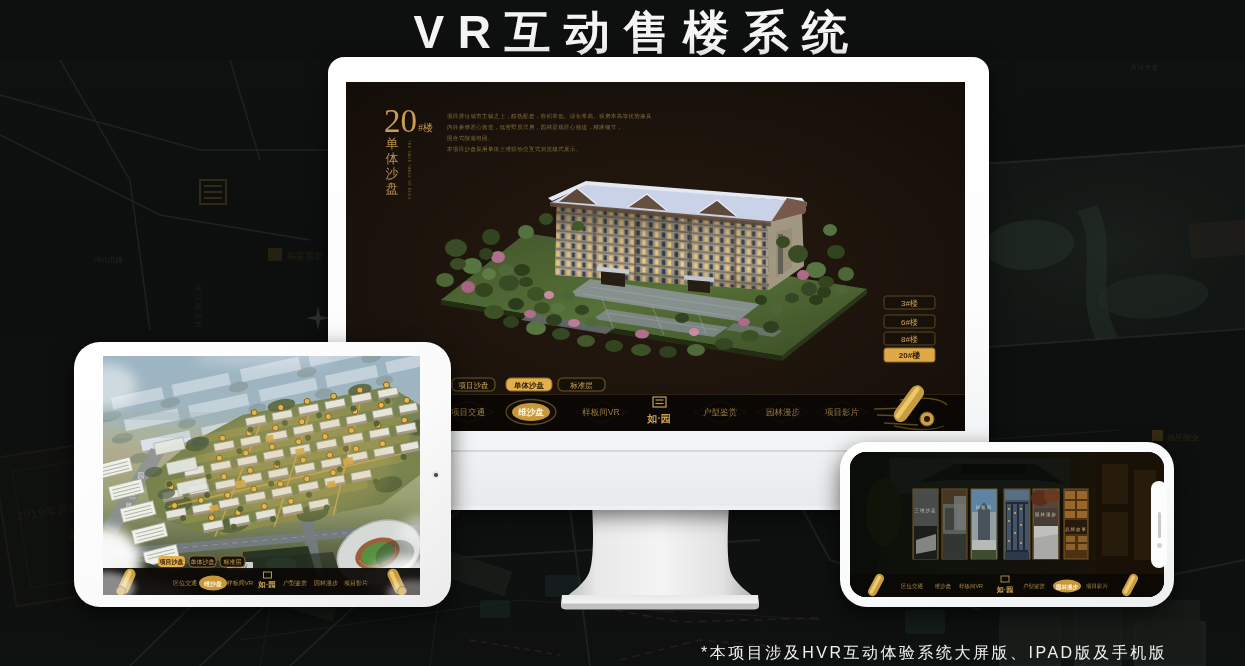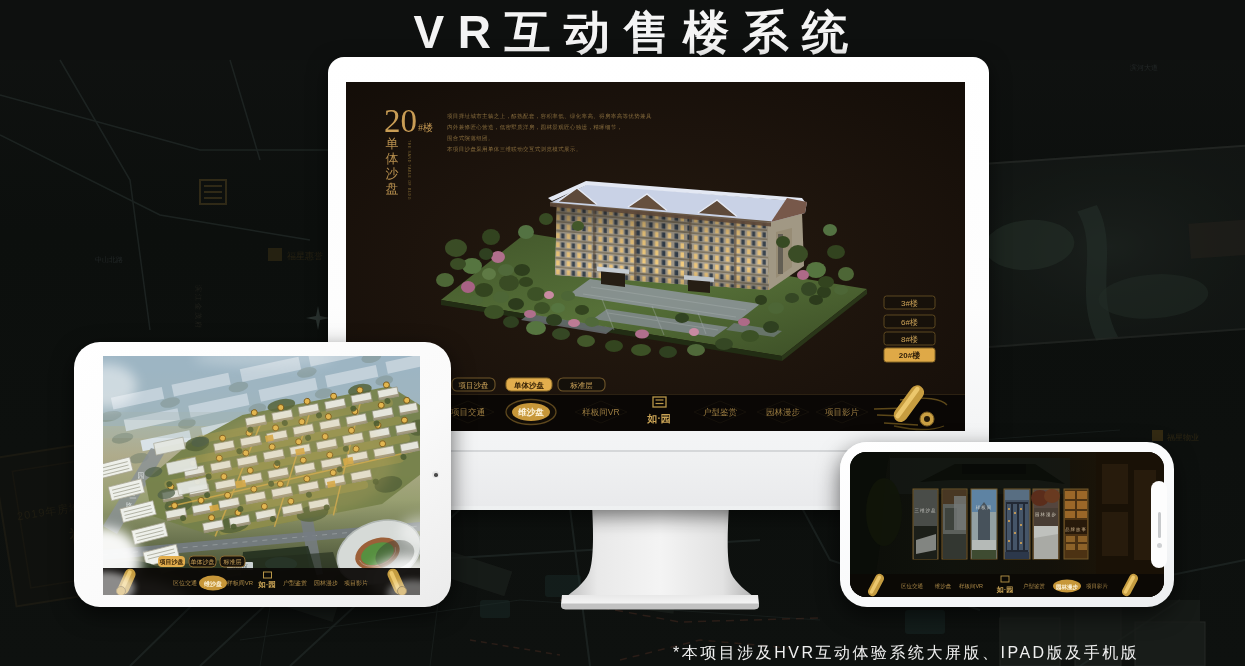--- a/index.html
+++ b/index.html
@@ -948,15 +948,15 @@
   </g>
   </g>
 </svg>
 
 <div class="abs" style="left:1151px;top:481px;width:16px;height:87px;border-radius:9px;background:#fdfdfd;"></div>
 
 <div class="abs" style="left:1158px;top:512px;width:3px;height:26px;border-radius:2px;background:#c7c9cb;"></div>
 
 <div class="abs" style="left:1157px;top:543px;width:5px;height:5px;border-radius:50%;background:#cfd1d3;"></div>
 
-<div class="abs" style="left:673px;top:643px;color:#f0f0f0;font-size:16px;letter-spacing:2.5px;">*本项目涉及HVR互动体验系统大屏版、IPAD版及手机版</div>
+<div class="abs" style="left:701px;top:643px;color:#f0f0f0;font-size:16px;letter-spacing:2.5px;">*本项目涉及HVR互动体验系统大屏版、IPAD版及手机版</div>
 
 </div>
 
 </body></html>

